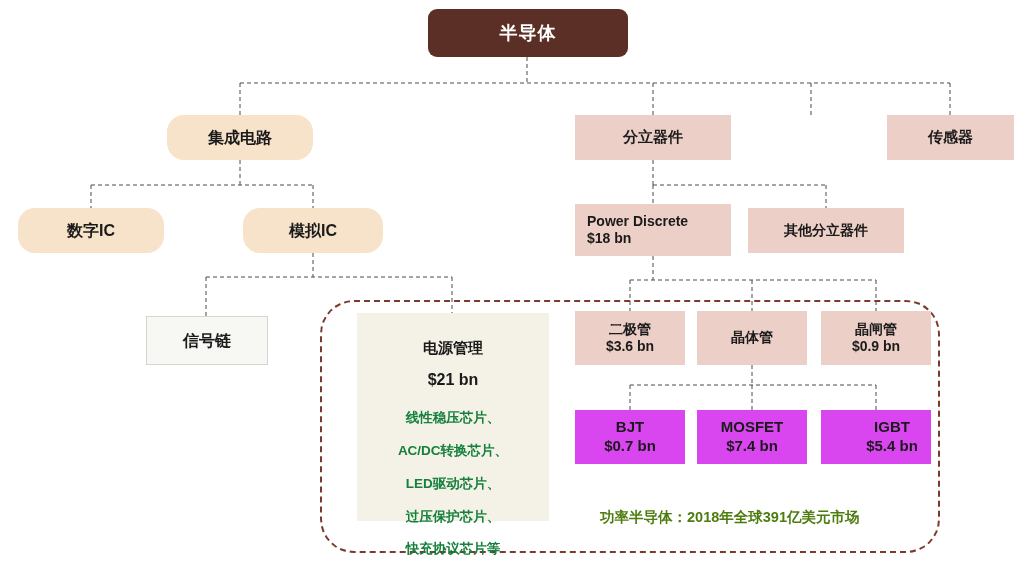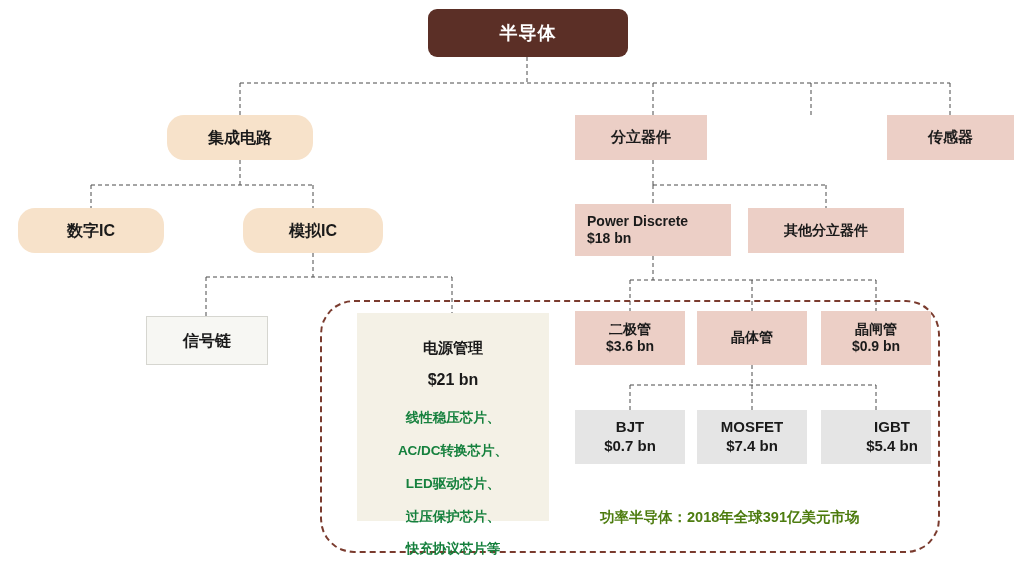--- a/index.html
+++ b/index.html
@@ -56,21 +56,21 @@
   .n-pink {
     background: #eccfc6;
     font-size: 15px;
   }
   .n-pink-sm {
     background: #eccfc6;
     font-size: 14px;
   }
   
   .n-grey {
-    background: #e5e5e5;
+    background: #d946ef;
     font-size: 15px;
   }
   
   .n-cream {
     background: #f4f1e6;
     font-size: 15px;
     justify-content: flex-start;
     padding-top: 26px;
   }
   .n-cream .title { font-size: 15px; font-weight: bold; }
@@ -155,21 +155,21 @@
   <div class="caption" style="left:600px; top:508px;">功率半导体：2018年全球391亿美元市场</div>
 
   <div class="node n-root" style="left:428px; top:9px; width:200px; height:48px;">
     <span class="l1">半导体</span>
   </div>
 
   <div class="node n-tan" style="left:167px; top:115px; width:146px; height:45px;">
     <span class="l1">集成电路</span>
   </div>
 
-  <div class="node n-pink" style="left:575px; top:115px; width:132px; height:45px;">
+  <div class="node n-pink" style="left:575px; top:115px; width:156px; height:45px;">
     <span class="l1">分立器件</span>
   </div>
 
 
   <div class="node n-pink" style="left:887px; top:115px; width:127px; height:45px;">
     <span class="l1">传感器</span>
   </div>
 
   <div class="node n-tan" style="left:18px; top:208px; width:146px; height:45px;">
     <span class="l1">数字IC</span>

